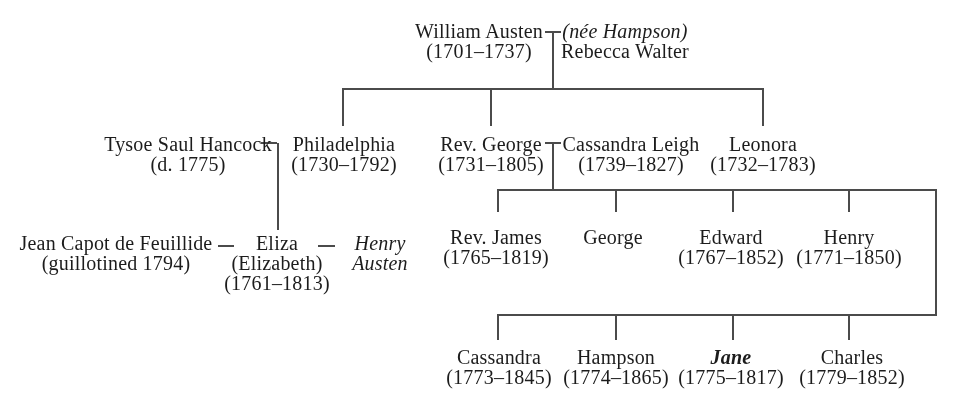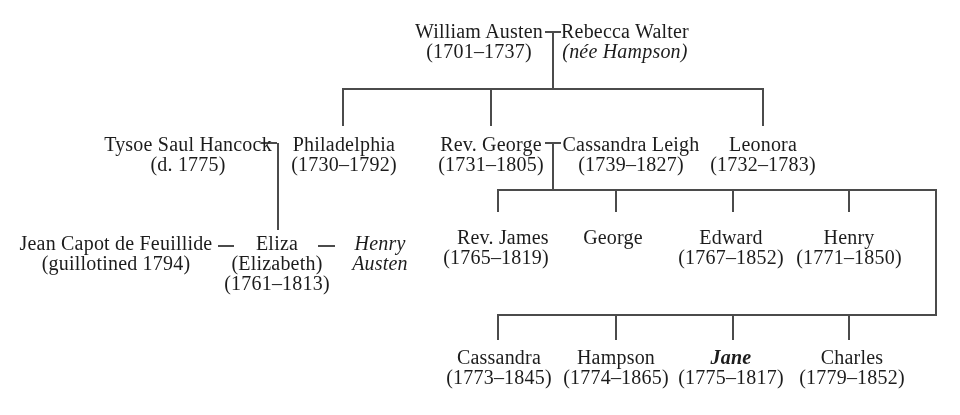--- a/index.html
+++ b/index.html
@@ -73,22 +73,22 @@
 
   <div class="hline" style="left:218px; top:245px; width:16px;"></div>
   <div class="hline" style="left:318px; top:245px; width:17px;"></div>
 
   <div class="node" style="left:479px; top:21px;">
     <span class="ln">William Austen</span>
     <span class="ln">(1701–1737)</span>
   </div>
 
   <div class="node" style="left:625px; top:21px;">
+    <span class="ln italic">(née Hampson)</span>
     <span class="ln">Rebecca Walter</span>
-    <span class="ln italic">(née Hampson)</span>
   </div>
 
   <div class="node" style="left:188px; top:134px;">
     <span class="ln">Tysoe Saul Hancock</span>
     <span class="ln">(d. 1775)</span>
   </div>
 
   <div class="node" style="left:344px; top:134px;">
     <span class="ln">Philadelphia</span>
     <span class="ln">(1730–1792)</span>
@@ -118,21 +118,21 @@
     <span class="ln">Eliza</span>
     <span class="ln">(Elizabeth)</span>
     <span class="ln">(1761–1813)</span>
   </div>
 
   <div class="node" style="left:380px; top:233px;">
     <span class="ln italic">Henry</span>
     <span class="ln italic">Austen</span>
   </div>
 
-  <div class="node" style="left:496px; top:227px;text-align:right;">
+  <div class="node" style="left:496px; top:227px;">
     <span class="ln">Rev. James</span>
     <span class="ln">(1765–1819)</span>
   </div>
 
   <div class="node" style="left:613px; top:227px;">
     <span class="ln">George</span>
   </div>
 
   <div class="node" style="left:731px; top:227px;">
     <span class="ln">Edward</span>

